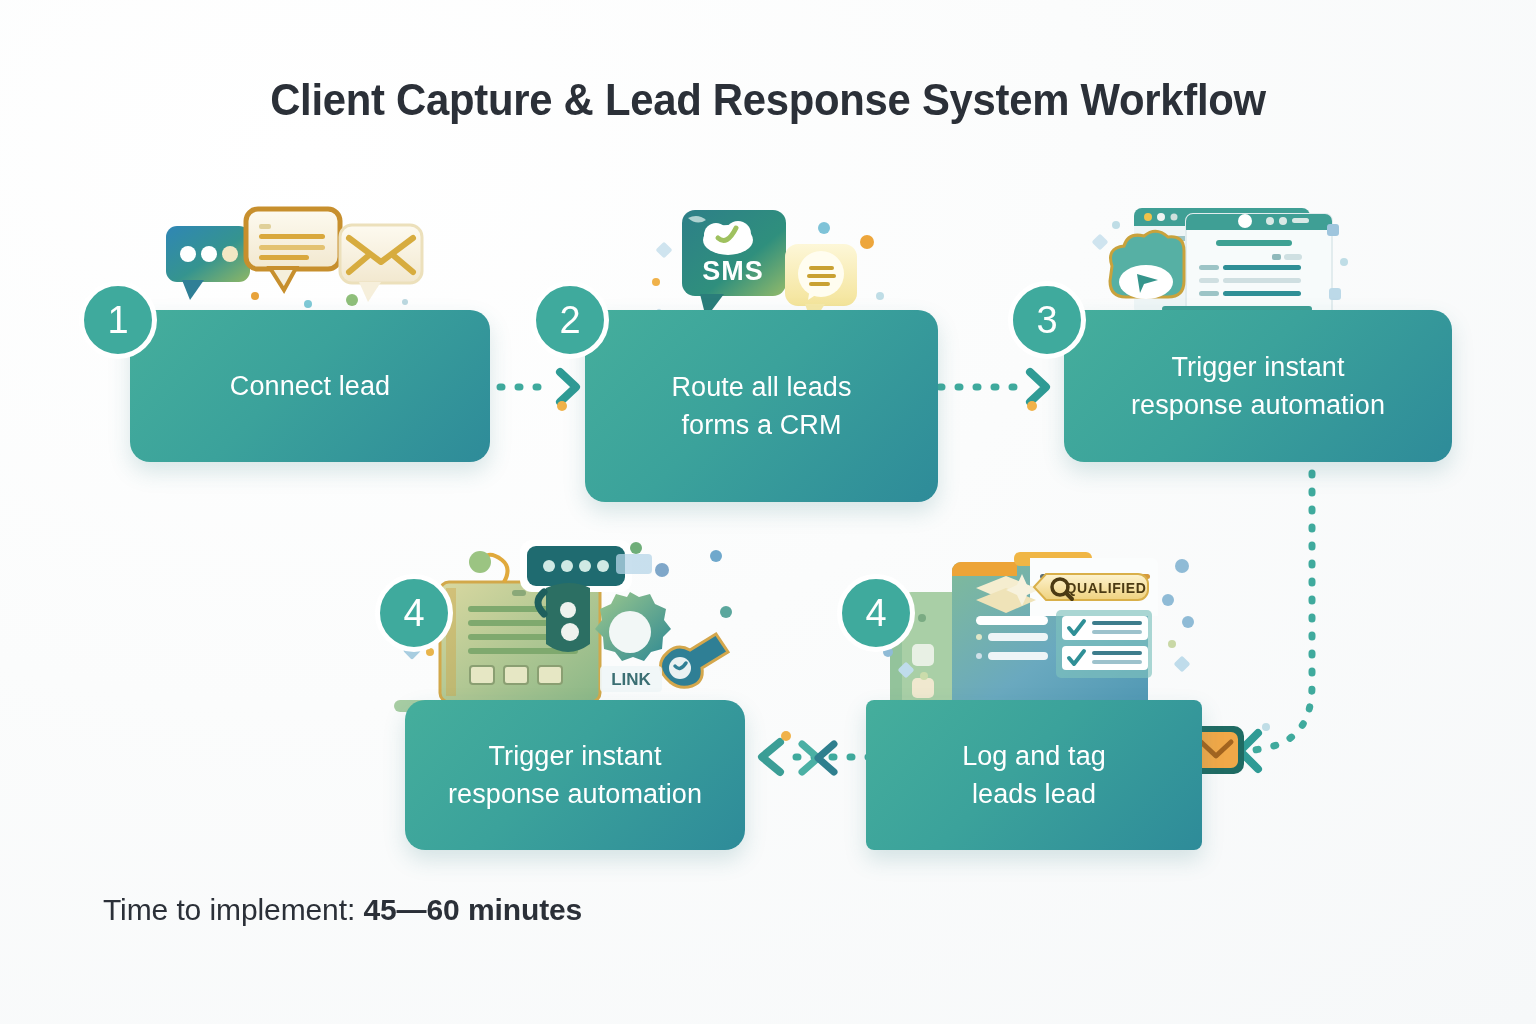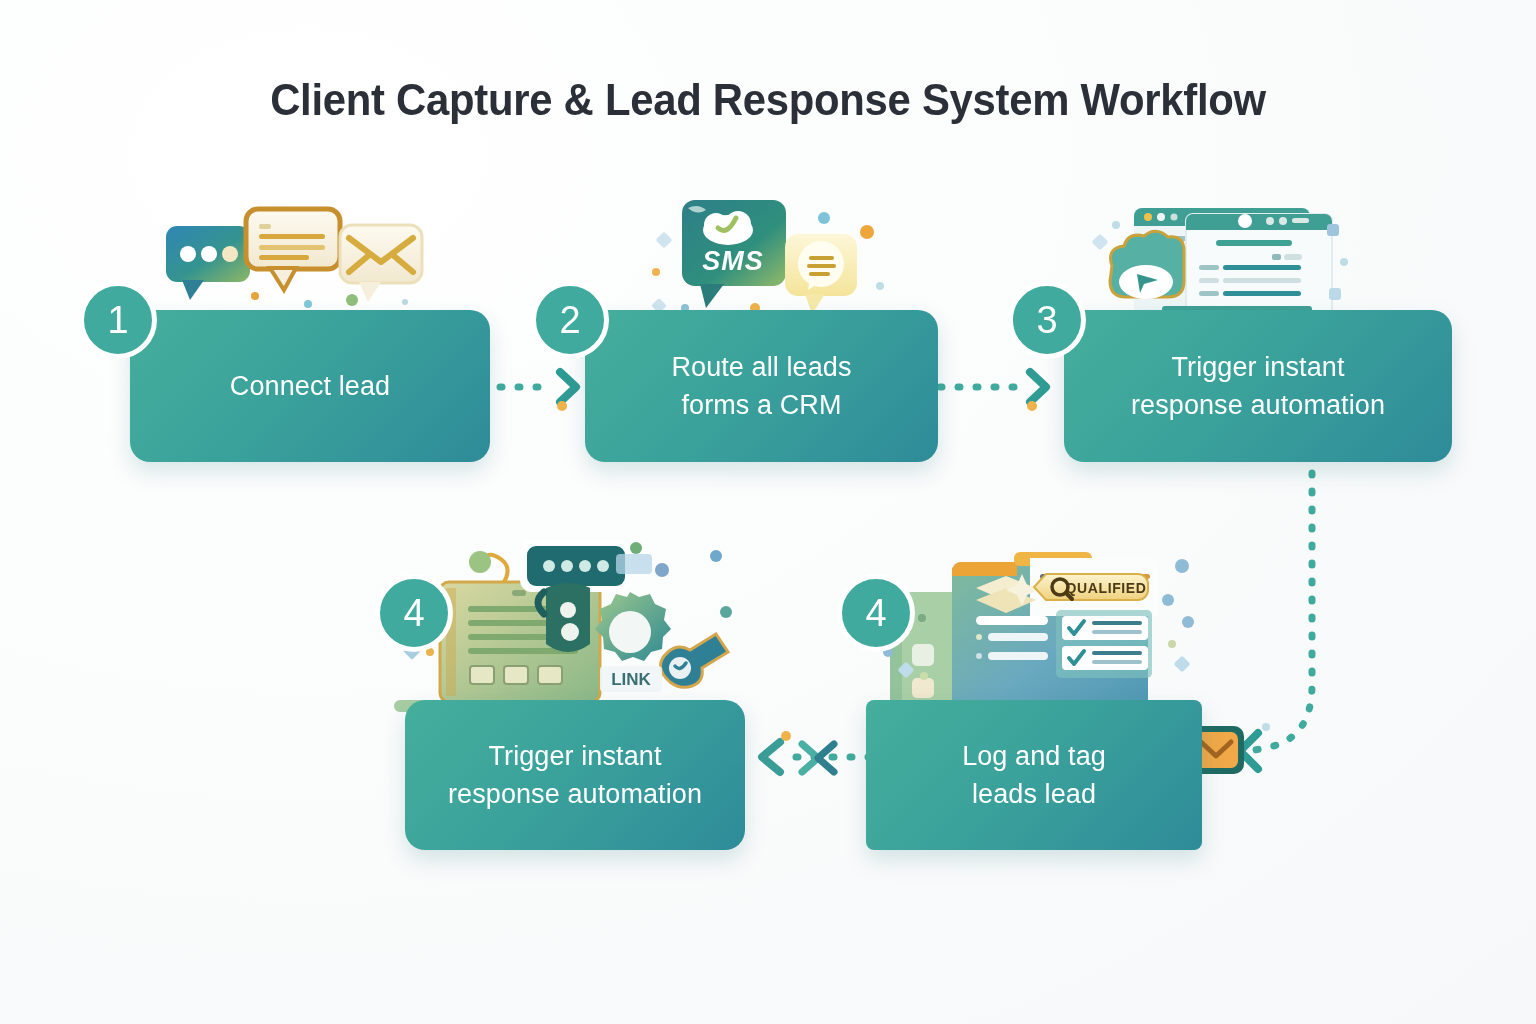--- a/index.html
+++ b/index.html
@@ -148,21 +148,21 @@
       <path d="M189 42 L221 66 L253 42" fill="none" stroke="#d7ac3f" stroke-width="6" stroke-linecap="round" stroke-linejoin="round"></path>
       <path d="M189 76 L208 60 M253 76 L234 60" fill="none" stroke="#d7ac3f" stroke-width="6" stroke-linecap="round"></path>
 
       <circle cx="95" cy="100" r="4" fill="#e8a33a"></circle>
       <circle cx="148" cy="108" r="4" fill="#7fc9d6"></circle>
       <circle cx="192" cy="104" r="6" fill="#8fbf7a"></circle>
       <circle cx="245" cy="106" r="3" fill="#bcd8e0"></circle>
     </svg>
   </div>
 
-  <div class="illus" style="left:652px; top:190px;font-style:italic;">
+  <div class="illus" style="left:652px; top:200px;">
     <svg width="250" height="128" viewBox="0 0 250 128">
       <defs>
         <linearGradient id="g2a" x1="0" y1="0" x2="1" y2="1">
           <stop offset="0%" stop-color="#2d7f88"></stop>
             <stop offset="60%" stop-color="#2f8f7d"></stop>
             <stop offset="100%" stop-color="#93ba6a"></stop>
         </linearGradient>
         <linearGradient id="g2b" x1="0" y1="0" x2="0" y2="1">
           <stop offset="0%" stop-color="#fdf7d8"></stop>
             <stop offset="100%" stop-color="#f4e49a"></stop>
@@ -430,21 +430,21 @@
       <div class="card-text">
         <span>Connect lead</span><br>
       </div>
     </div>
     <div class="badge" style="left:79px; top:281px;">
       <span>1</span>
     </div>
   </div>
 
   <div class="step">
-    <div class="card" style="left:585px; top:310px; width:353px; height:152px;">
+    <div class="card" style="left:585px; top:310px; width:353px; height:192px;">
       <div class="card-text">
         <span>Route all leads</span><br>
         <span>forms a CRM</span>
       </div>
     </div>
     <div class="badge" style="left:531px; top:281px;">
       <span>2</span>
     </div>
   </div>
 
@@ -477,14 +477,17 @@
       <div class="card-text">
         <span>Log and tag</span><br>
         <span>leads lead</span>
       </div>
     </div>
     <div class="badge" style="left:837px; top:574px;">
       <span>4</span>
     </div>
   </div>
 
+  <div id="footer">
+    <span>Time to implement: </span><span class="bold">45—60 minutes</span>
+  </div>
 
 </div>
 
 </body></html>

